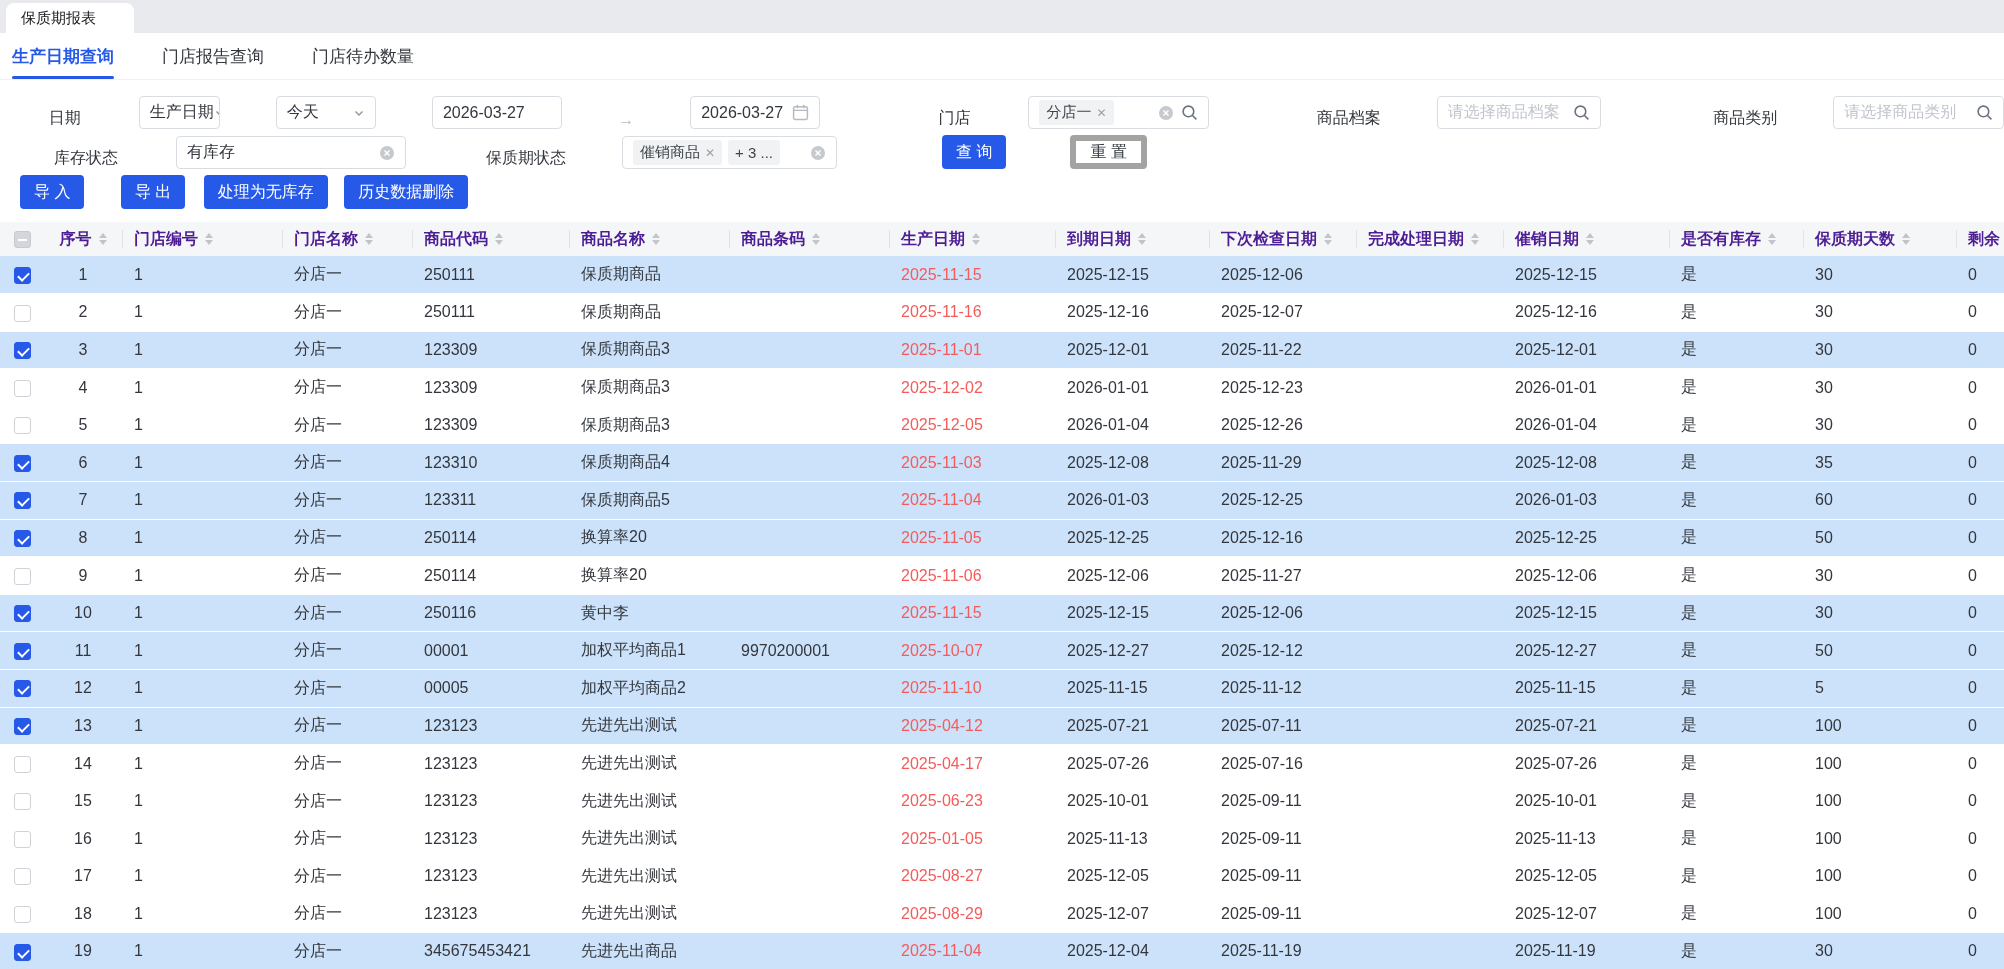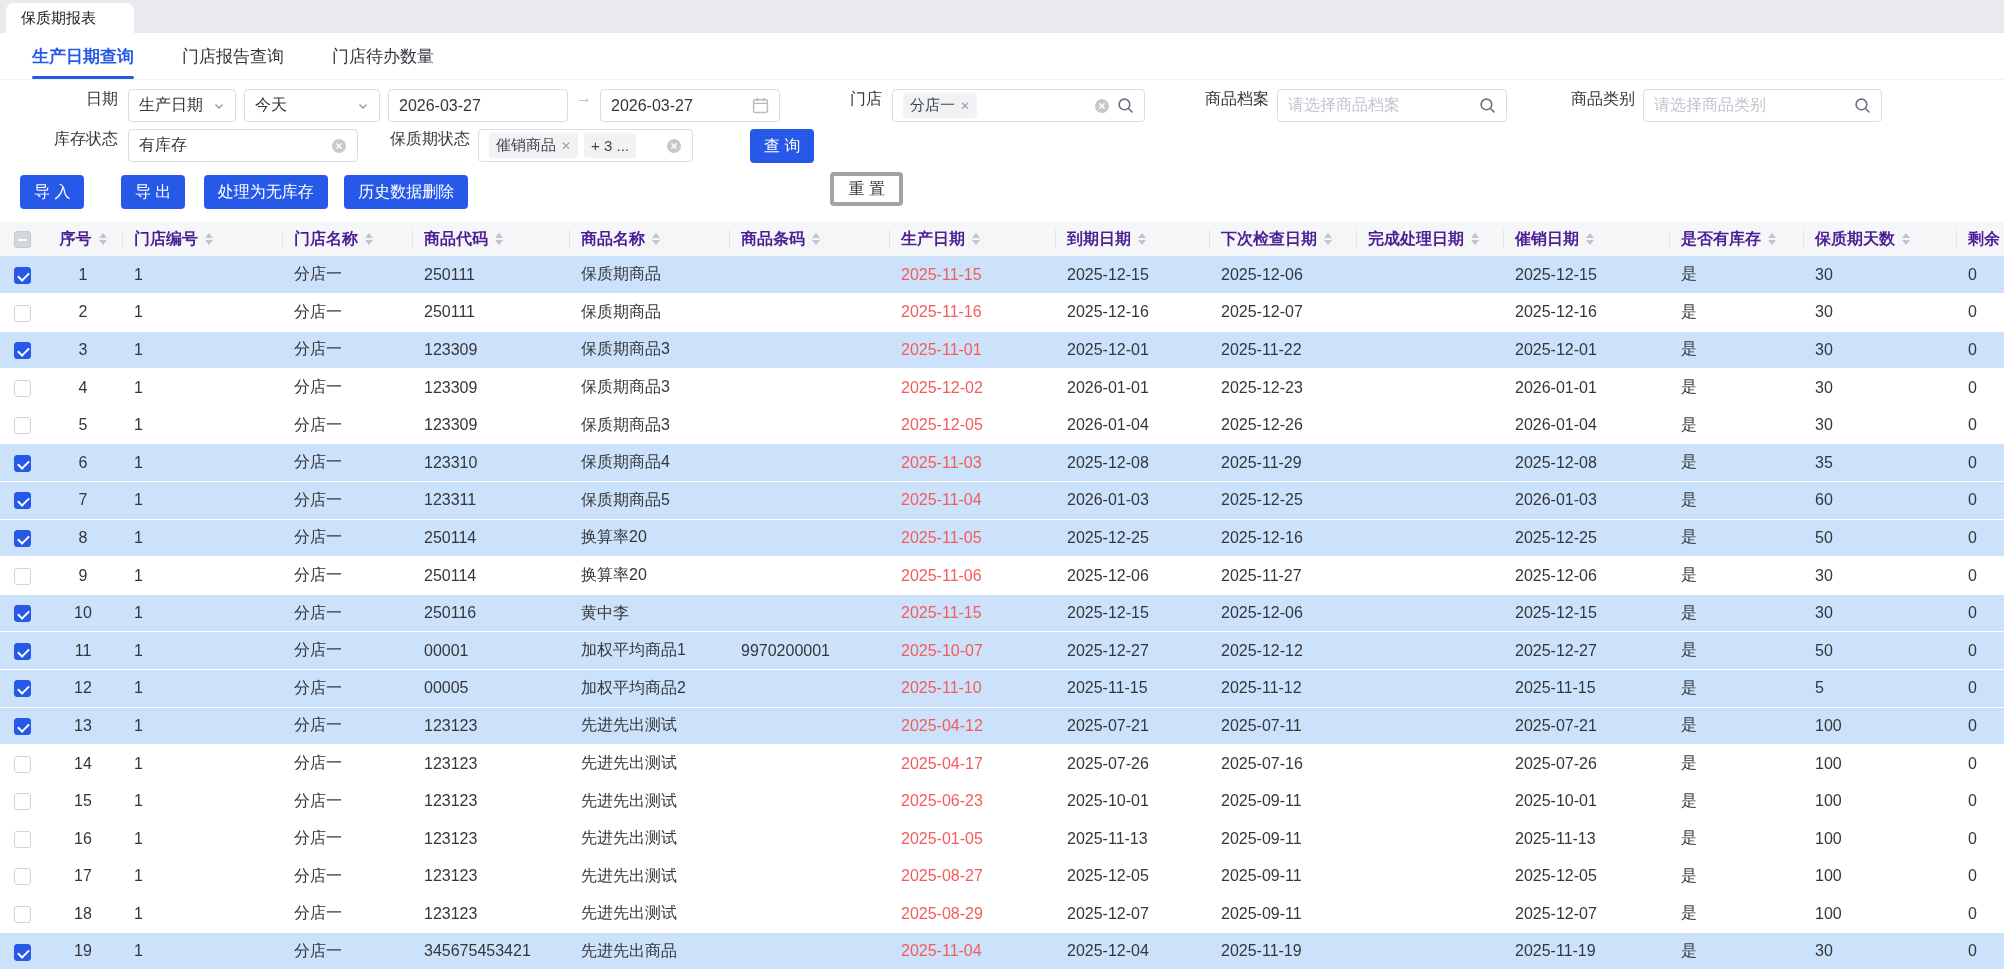--- a/index.html
+++ b/index.html
@@ -11,28 +11,28 @@
   
   .os-tabbar { height: 33px; background: #e8eaed; display: flex; align-items: flex-end; }
   .os-tab {
     height: 30px; background: #fff; border-radius: 8px 8px 0 0;
     display: flex; align-items: center; padding: 0 34px 0 15px;
     margin-left: 6px; font-size: 15px; color: #202124; min-width: 128px;
   }
   
   .nav-tabs {
     height: 47px; display: flex; align-items: stretch; gap: 48px;
-    padding-left: 32px; background: #fff; border-bottom: 1px solid #f0f1f3;
+    padding-left: 12px; background: #fff; border-bottom: 1px solid #f0f1f3;
   }
   .nav-tab { font-size: 17px; color: #33373d; display: flex; align-items: center; position: relative; cursor: pointer; white-space: nowrap; }
   .nav-tab.active { color: #2659e8; font-weight: 700; }
   .nav-tab.active::after { content: ""; position: absolute; left: 0; right: 0; bottom: 0; height: 3px; background: #2659e8; border-radius: 2px; }
   
   .filters { padding: 9px 0 2px; }
-  .filter-row { display: flex; align-items: flex-start; height: 40px; }
+  .filter-row { display: flex; align-items: flex-end; height: 40px; gap: 48px; }
   .f-label { font-size: 16px; color: #33373d; white-space: nowrap; }
   .w-label1 { width: 118px; text-align: right; }
   .ctrl {
     height: 33px; border: 1px solid #d9dce1; border-radius: 4px; background: #fff;
     display: flex; align-items: center; padding: 0 10px; font-size: 16px; color: #33373d;
     white-space: nowrap; overflow: hidden;
   }
   .ctrl-text { font-size: 16px; }
   .grow { flex: 1 1 auto; }
   .placeholder { color: #c1c6cd; }
@@ -42,21 +42,21 @@
     background: #f1f2f4; border-radius: 3px; height: 25px; padding: 0 7px;
     display: inline-flex; align-items: center; gap: 5px; font-size: 15px; color: #3f444c; margin-right: 6px;
   }
   .tag-x { color: #9aa0a8; font-size: 12px; cursor: pointer; }
   .btn {
     height: 34px; border: none; border-radius: 4px; padding: 0 14px; font-size: 16px;
     display: inline-flex; align-items: center; justify-content: center; cursor: pointer;
     font-family: "Liberation Sans", "DejaVu Sans", sans-serif; white-space: nowrap;
   }
   .btn-primary { background: #2659e8; color: #fff; }
-  .btn-plain { background: #fff; border: 4px solid #a3a3a3; color: #33373d; margin-top: 43px; }
+  .btn-plain { background: #fff; border: 6px solid #a3a3a3; color: #33373d; margin-top: 43px; }
   .actions { padding: 4px 14px 13px 20px; }
   
   table { border-collapse: collapse; table-layout: fixed; width: 2004px; }
   th {
     background: #f5f6f8; height: 34px; font-size: 16px; font-weight: 700; color: #4c1d95;
     text-align: left; padding: 0 0 0 12px; position: relative; white-space: nowrap; overflow: hidden;
   }
   th:nth-child(n+3)::before { content: ""; position: absolute; left: 0; top: 8px; height: 18px; width: 1px; background: #e0e2e6; }
   td {
     height: 37.6px; font-size: 16px; color: #33373d; padding: 0 0 0 12px;

